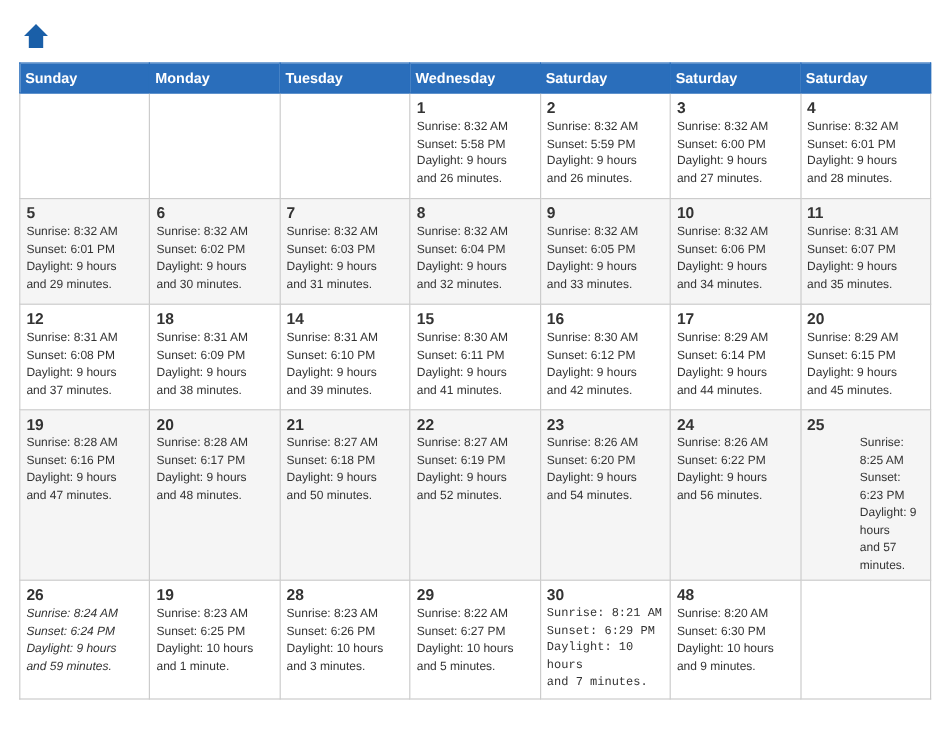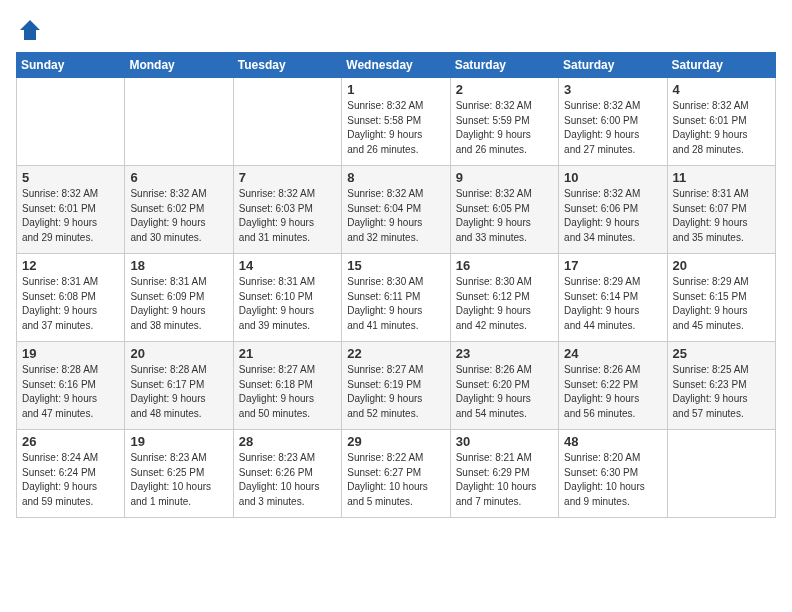--- a/index.html
+++ b/index.html
@@ -286,30 +286,30 @@
         </td>
         <td>
           <span class="day-num">24</span>
           <div class="day-info" style="white-space: pre-line;">Sunrise: 8:26 AM
 Sunset: 6:22 PM
 Daylight: 9 hours
 and 56 minutes.</div>
         </td>
         <td>
           <span class="day-num">25</span>
-          <div class="day-info" style="white-space: pre-line;">Sunrise: 8:25 AM
+          <div class="day-info" style="white-space: pre-line; margin-left: 44px;">Sunrise: 8:25 AM
 Sunset: 6:23 PM
 Daylight: 9 hours
 and 57 minutes.</div>
         </td>
       </tr>
       <tr>
         <td>
           <span class="day-num">26</span>
-          <div class="day-info" style="white-space: pre-line;">Sunrise: 8:24 AM
+          <div class="day-info" style="white-space: pre-line; font-style: italic;">Sunrise: 8:24 AM
 Sunset: 6:24 PM
 Daylight: 9 hours
 and 59 minutes.</div>
         </td>
         <td>
           <span class="day-num">19</span>
           <div class="day-info" style="white-space: pre-line;">Sunrise: 8:23 AM
 Sunset: 6:25 PM
 Daylight: 10 hours
 and 1 minute.</div>
@@ -323,21 +323,21 @@
         </td>
         <td>
           <span class="day-num">29</span>
           <div class="day-info" style="white-space: pre-line;">Sunrise: 8:22 AM
 Sunset: 6:27 PM
 Daylight: 10 hours
 and 5 minutes.</div>
         </td>
         <td>
           <span class="day-num">30</span>
-          <div class="day-info" style="white-space: pre-line;">Sunrise: 8:21 AM
+          <div class="day-info" style="white-space: pre-line; font-family: Liberation Mono, monospace;">Sunrise: 8:21 AM
 Sunset: 6:29 PM
 Daylight: 10 hours
 and 7 minutes.</div>
         </td>
         <td>
           <span class="day-num">48</span>
           <div class="day-info" style="white-space: pre-line;">Sunrise: 8:20 AM
 Sunset: 6:30 PM
 Daylight: 10 hours
 and 9 minutes.</div>

